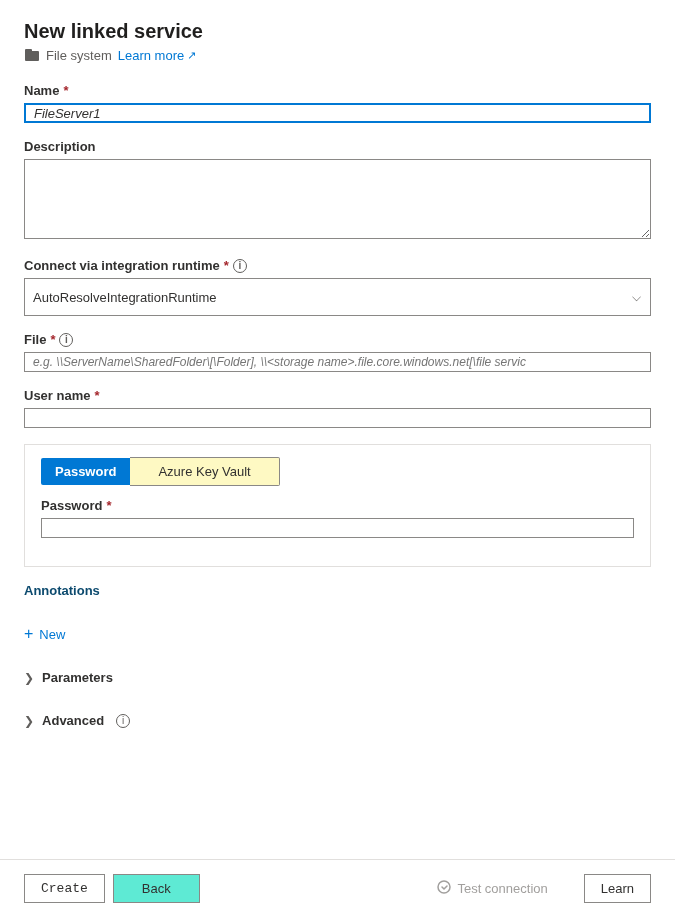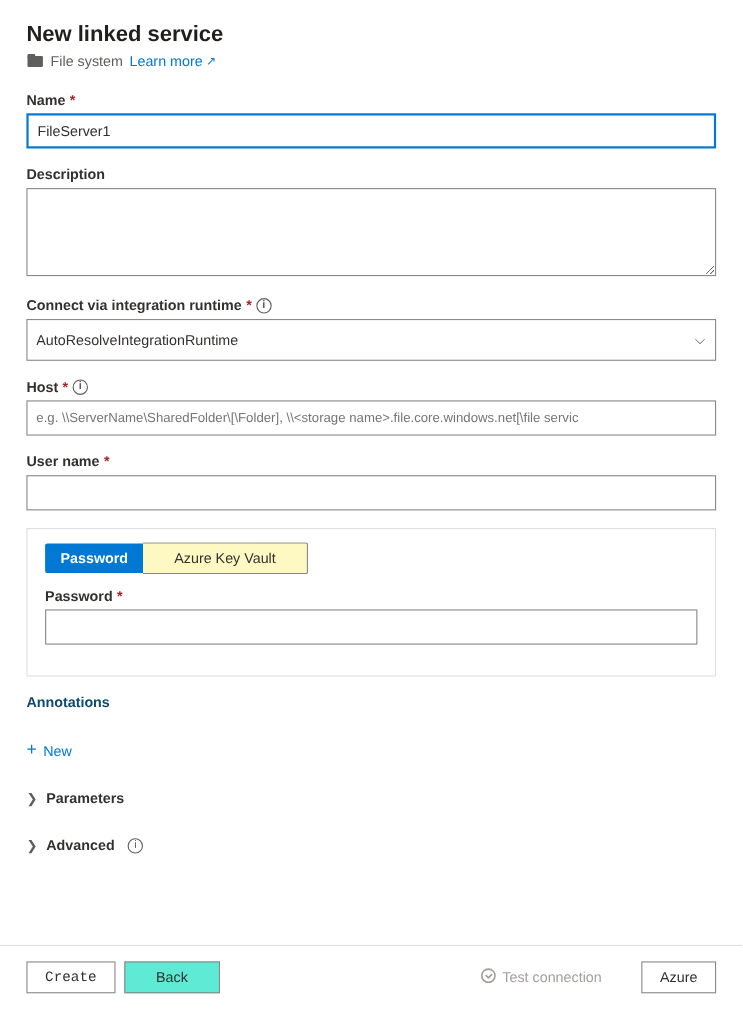--- a/index.html
+++ b/index.html
@@ -74,26 +74,27 @@
       height: 14px;
       border: 1px solid #605e5c;
       border-radius: 50%;
       font-size: 10px;
       color: #605e5c;
       cursor: pointer;
       font-style: normal;
     }
     .form-input {
       width: 100%;
-      height: 32px;
+      height: 20px;
       border: 1px solid #8a8886;
       padding: 0 8px;
       font-size: 13px;
       color: #323130;
       outline: none;
+      font-style: italic;
     }
     .name-input {
       border: 2px solid #0078d4;
     }
     .form-textarea {
       width: 100%;
       height: 80px;
       border: 1px solid #8a8886;
       padding: 8px;
       font-size: 13px;
@@ -310,21 +311,21 @@
     <div class="select-wrapper">
       <select class="form-select">
         <option>AutoResolveIntegrationRuntime</option>
       </select>
       <span class="select-chevron">⌵</span>
     </div>
   </div>
 
   <div class="form-group">
     <div class="form-label">
-      <span>Host</span>
+      <span>File</span>
       <span class="required-star">*</span>
       <span class="info-icon">i</span>
     </div>
     <input type="text" class="form-input host-placeholder" placeholder="e.g. \\ServerName\SharedFolder\[\Folder], \\&lt;storage name&gt;.file.core.windows.net[\file servic" style="font-size: 12px; color: rgb(161, 159, 157);">
   </div>
 
   <div class="form-group">
     <div class="form-label">
       <span>User name</span>
       <span class="required-star">*</span>
@@ -378,15 +379,15 @@
   <div class="footer-right">
     <button class="btn-test">
       <span>
         <svg width="14" height="14" viewBox="0 0 14 14" fill="none">
           <circle cx="7" cy="7" r="6" stroke="#a19f9d" stroke-width="1.5"></circle>
           <path d="M5 7l2 2 3-3" stroke="#a19f9d" stroke-width="1.5" stroke-linecap="round" stroke-linejoin="round"></path>
         </svg>
       </span>
       <span>Test connection</span>
     </button>
-    <button class="btn-cancel">Azure</button>
+    <button class="btn-cancel">Learn</button>
   </div>
 </div>
 
 </body></html>

